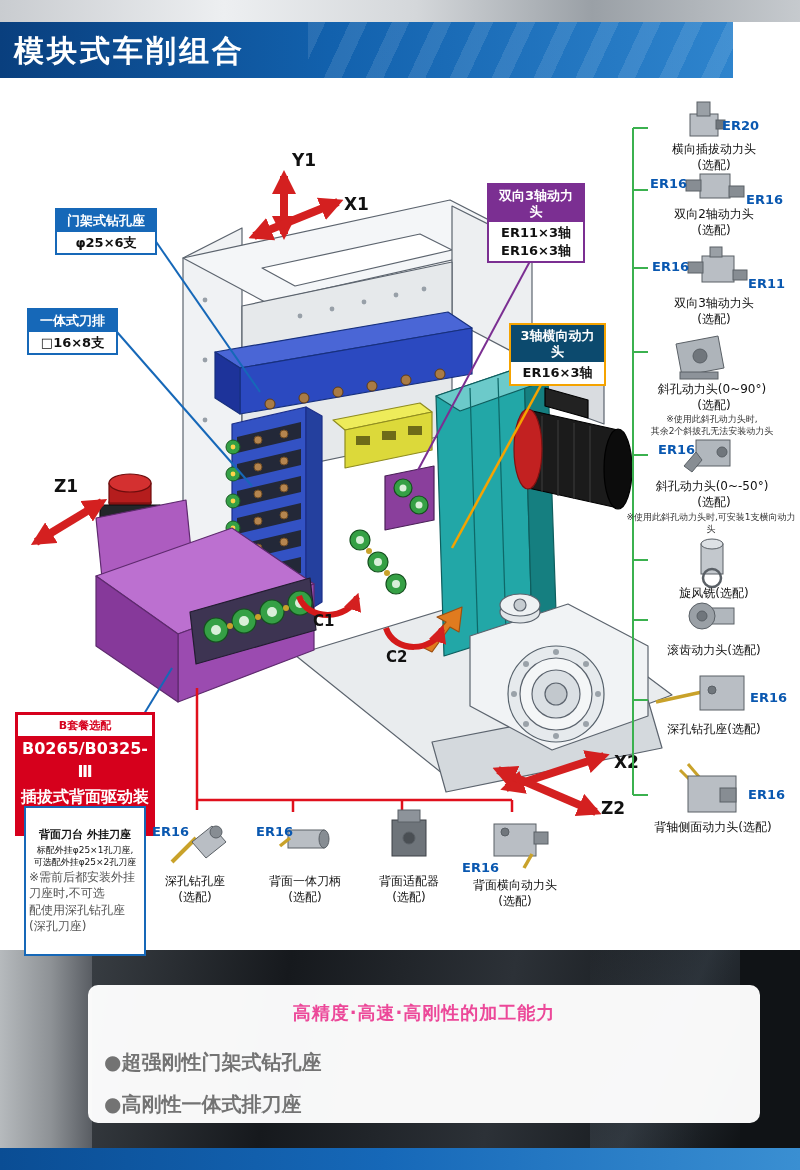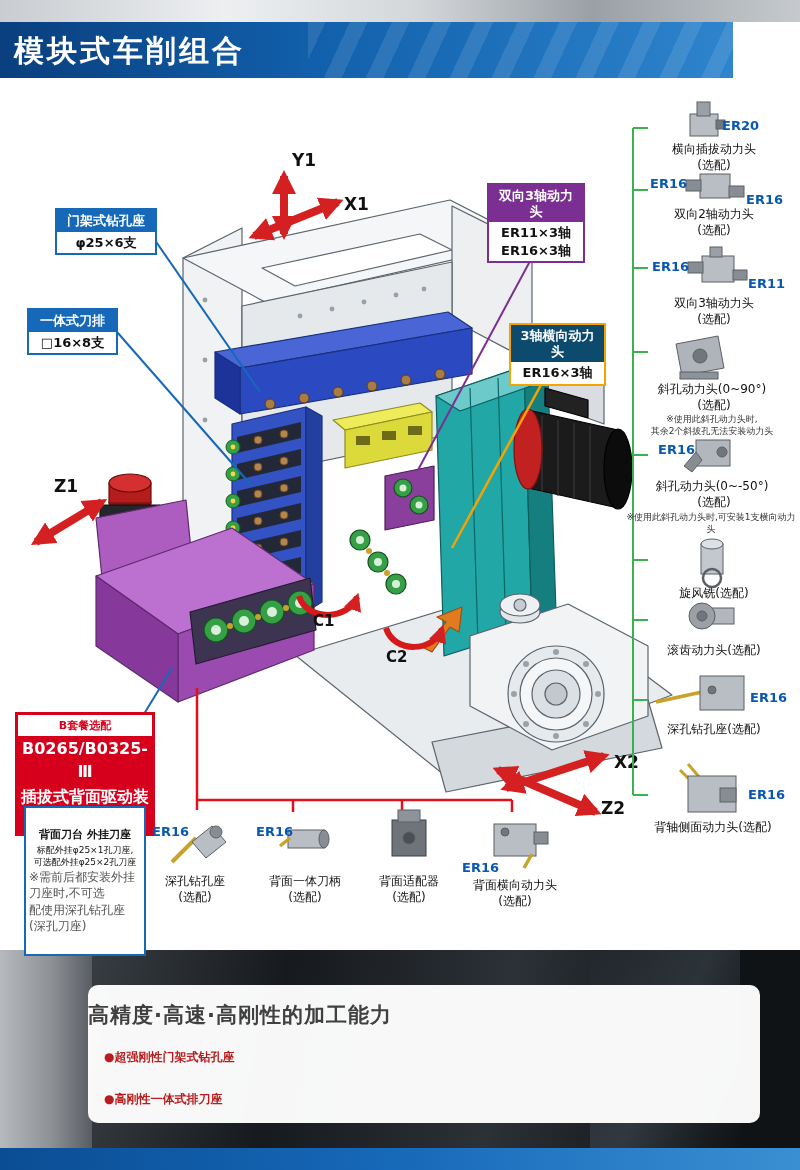--- a/index.html
+++ b/index.html
@@ -38,23 +38,23 @@
   .er{position:absolute;color:#0a58b0;font-weight:bold;font-size:13px;z-index:3}
 
   .photo{position:absolute;left:0;top:950px;width:800px;height:200px;z-index:2;
     background:linear-gradient(100deg,#474d53,#16191d 35%,#2c3137 62%,#101316 88%)}
   .photo .lblock{position:absolute;left:0;top:0;width:92px;height:200px;
     background:linear-gradient(90deg,#b6babd,#8e9296 55%,#595d63)}
   .photo .glow{position:absolute;left:590px;top:0;width:150px;height:200px;
     background:linear-gradient(115deg,rgba(0,0,0,0),rgba(130,150,170,.22),rgba(0,0,0,0))}
   .panel{position:absolute;left:88px;top:985px;width:672px;height:138px;background:rgba(255,255,255,.97);
     border-radius:10px;z-index:3}
-  .panel .ttl{position:absolute;left:0;top:16px;width:100%;color:#404040;
-    font-size:21px;font-weight:bold;letter-spacing:1px}
-  .bullet{position:absolute;color:#b91c1c;font-size:12px;font-weight:bold;z-index:3}
+  .panel .ttl{position:absolute;left:0;top:16px;width:100%;text-align:center;color:#ec4899;
+    font-size:18px;font-weight:bold;letter-spacing:1px}
+  .bullet{position:absolute;color:#737373;font-size:20px;font-weight:bold;z-index:3}
   .bbar{position:absolute;left:0;top:1148px;width:800px;height:22px;z-index:4;
     background:linear-gradient(90deg,#0a4d94,#1668b8 48%,#3a8fd2)}
 </style>
 </head>
 <body>
 
 <div class="page">
 
   <div class="top-strip"></div>
 

